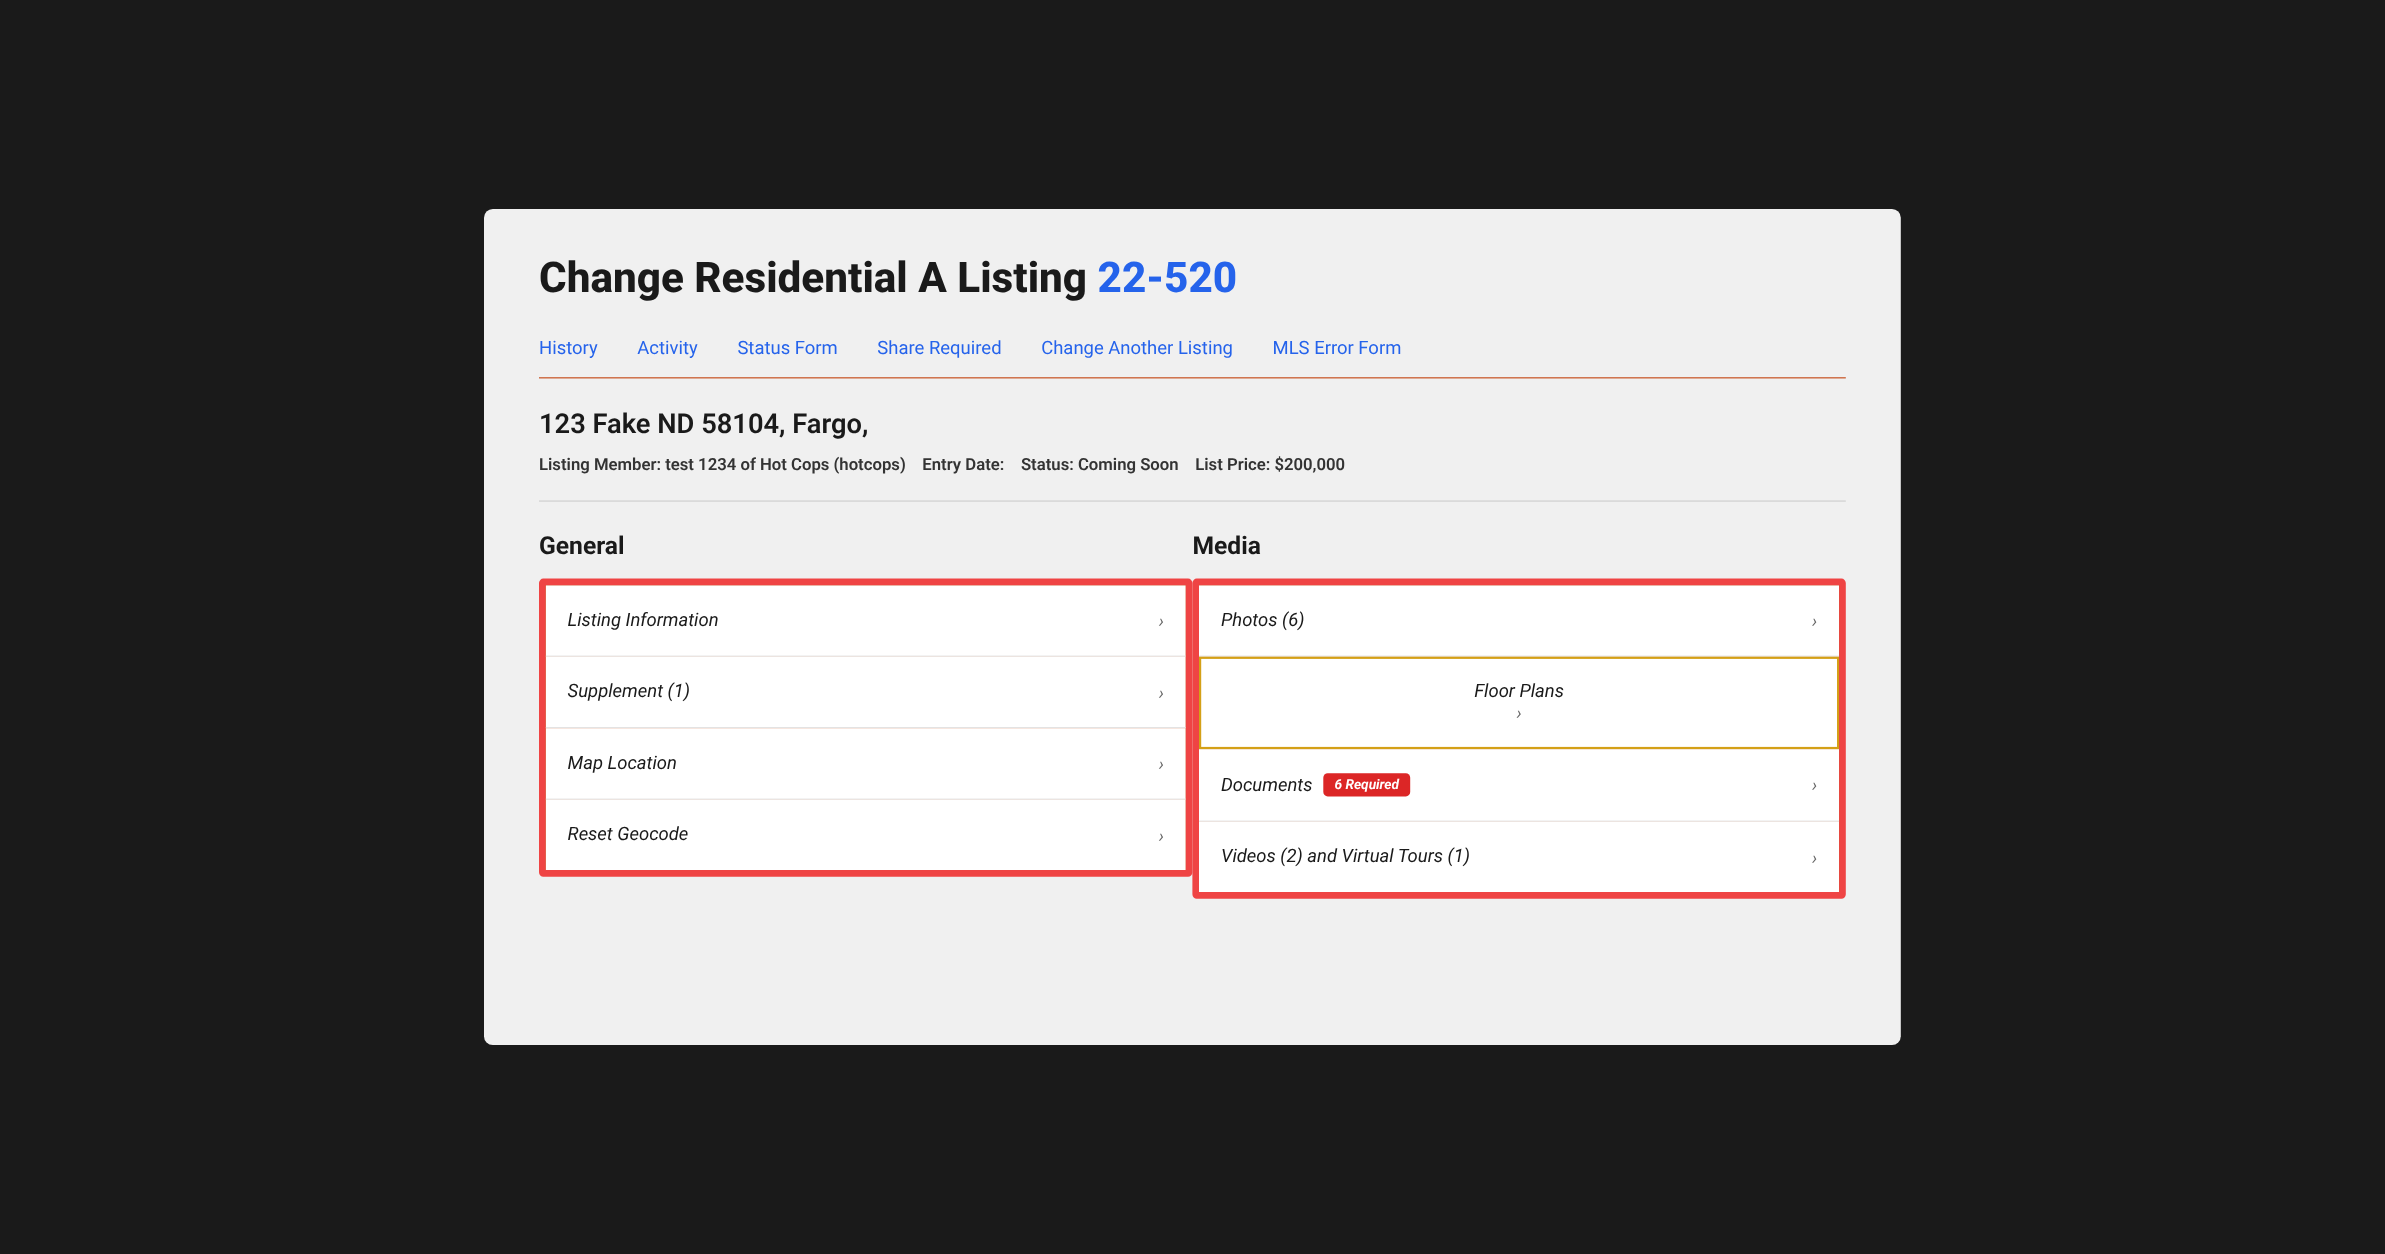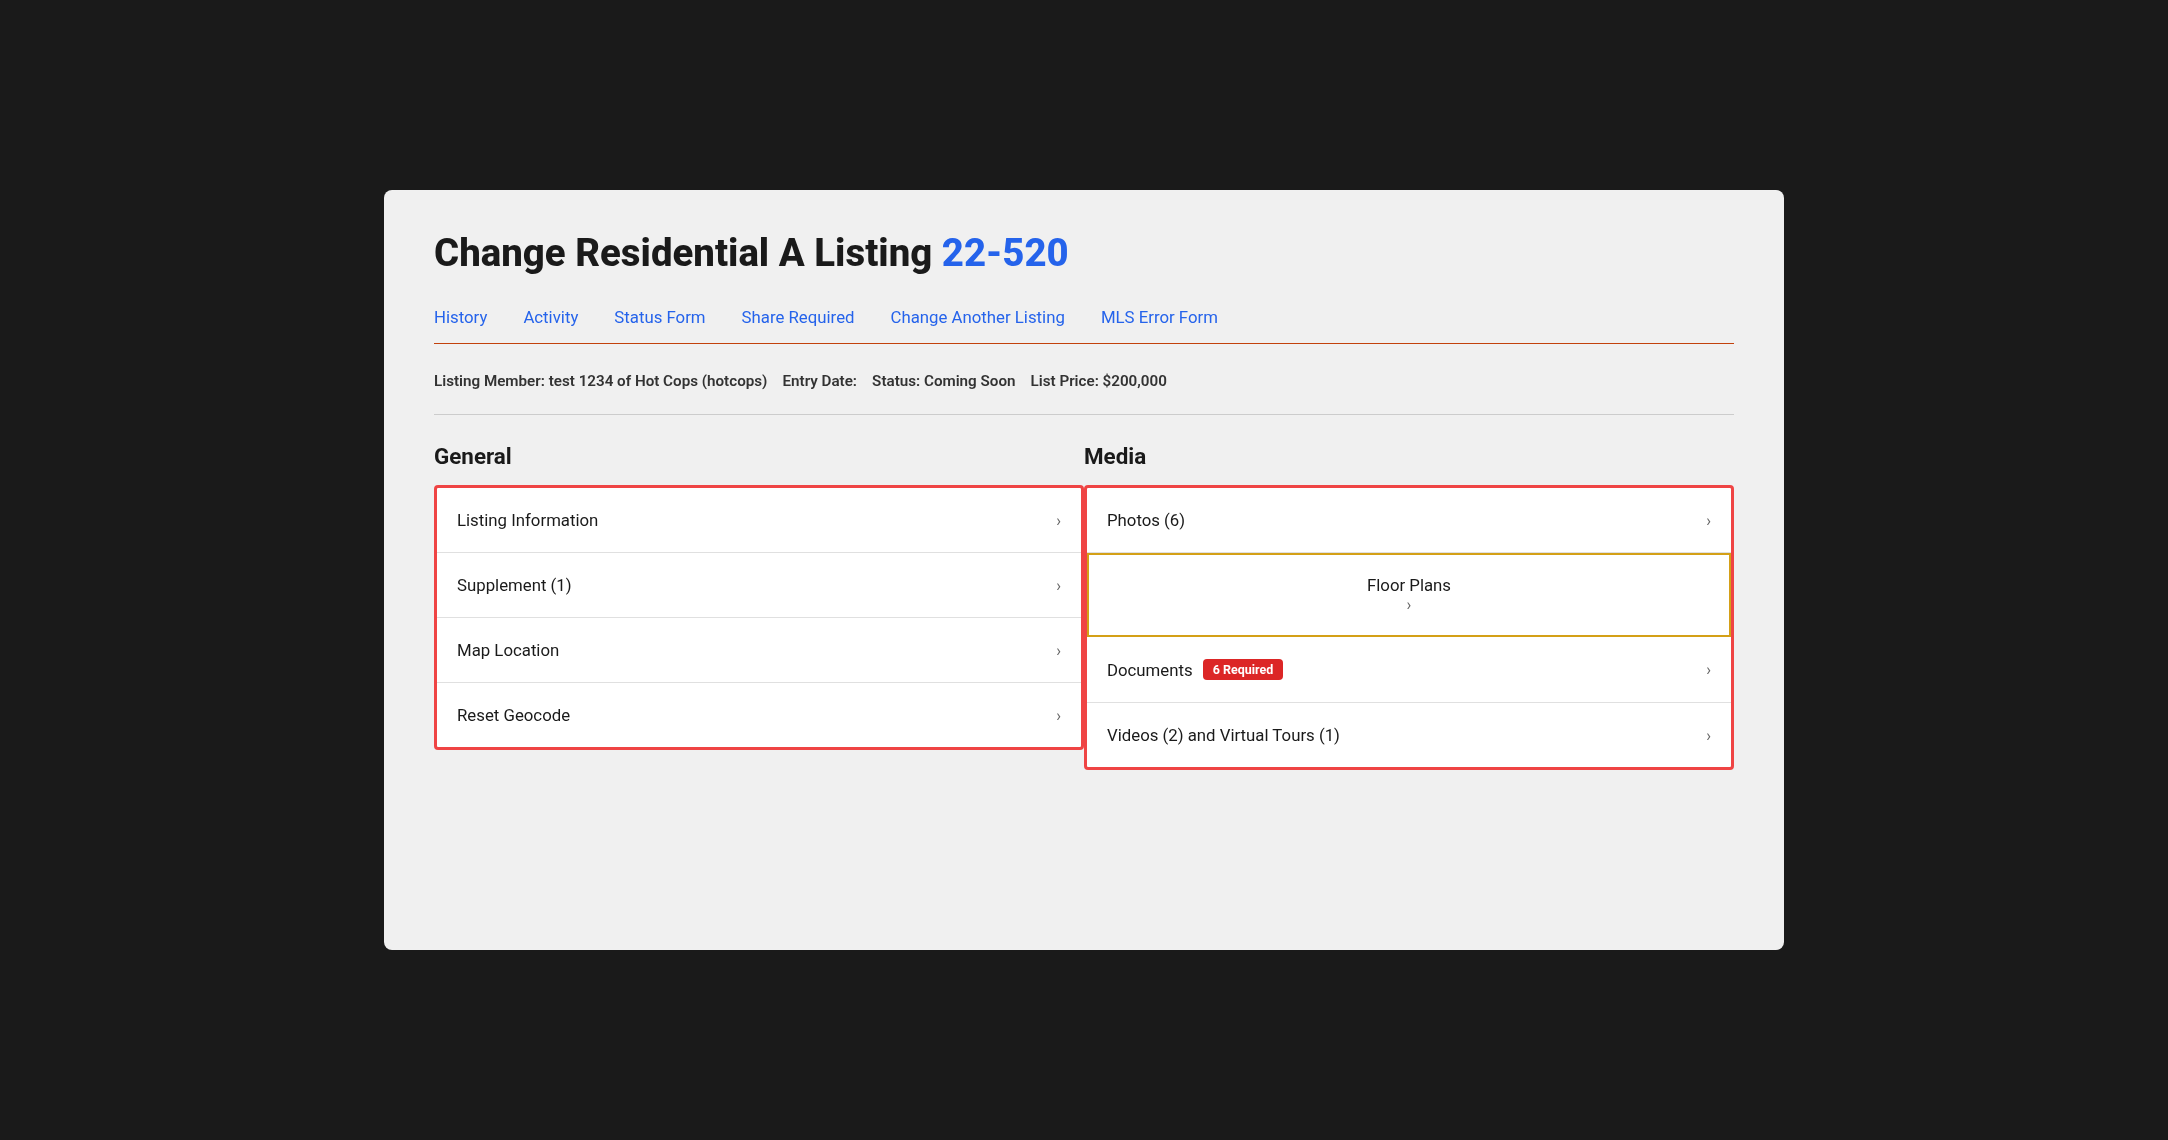--- a/index.html
+++ b/index.html
@@ -7,21 +7,21 @@
       background: #1a1a1a;
       display: flex;
       justify-content: center;
       align-items: center;
       min-height: 100vh;
       font-family: -apple-system, BlinkMacSystemFont, 'Segoe UI', Roboto, sans-serif;
     }
     .outer-container {
       background: #f0f0f0;
       border-radius: 8px;
-      width: 1400px;
+      width: 1288px;
       min-height: 760px;
       padding: 40px 50px;
     }
     .page-title {
       font-size: 2.4rem;
       font-weight: 800;
       color: #1a1a1a;
       margin-bottom: 28px;
     }
     .page-title a {
@@ -66,21 +66,22 @@
     .section-title {
       font-size: 1.4rem;
       font-weight: 700;
       color: #1a1a1a;
       margin-bottom: 16px;
     }
     .menu-list {
       background: #c2410c;
       border-radius: 4px;
       overflow: hidden;
-      border: 3px solid #ef4444;
+      border: 6px solid #ef4444;
+      font-style: italic;
     }
     .menu-item {
       display: flex;
       align-items: center;
       justify-content: space-between;
       padding: 22px 20px;
       border-bottom: 1px solid #e0e0e0;
       cursor: pointer;
       background: white;
       transition: background 0.15s;
@@ -124,20 +125,21 @@
   <nav class="nav-tabs">
 
   <a class="nav-tab" href="#">History</a>
       <a class="nav-tab" href="#">Activity</a>
       <a class="nav-tab" href="#">Status Form</a>
       <a class="nav-tab" href="#">Share Required</a>
       <a class="nav-tab" href="#">Change Another Listing</a>
       <a class="nav-tab" href="#">MLS Error Form</a>
     </nav>
 
+  <div class="address-line">123 Fake ND 58104, Fargo,</div>
 
   <div class="listing-meta">
     <span>Listing Member:</span>
     <span>test 1234 of Hot Cops (hotcops)</span>
     &nbsp;&nbsp;
     <span>Entry Date:</span>
     <span></span>
     &nbsp;&nbsp;
     <span>Status:</span>
     <span>Coming Soon</span>

